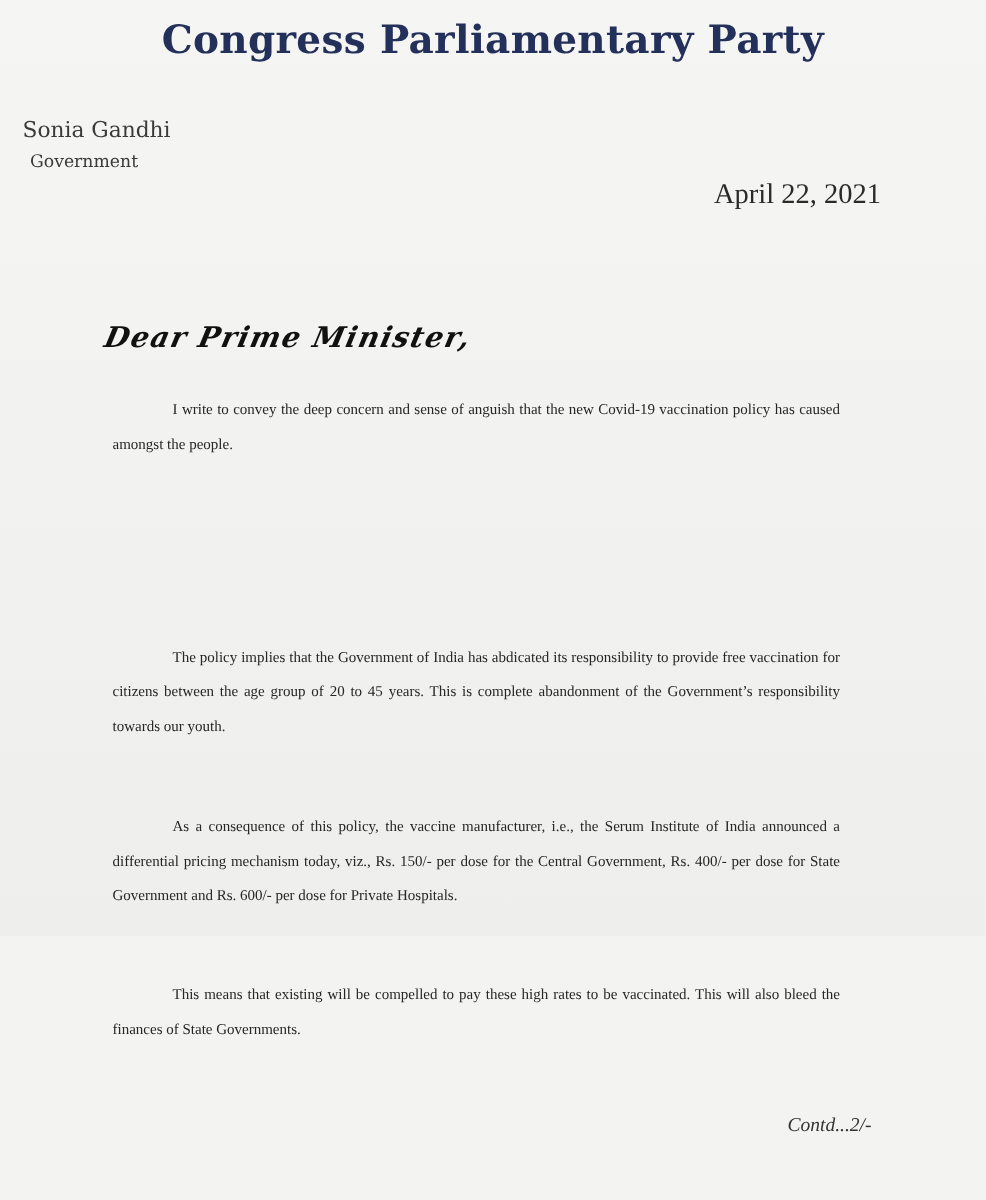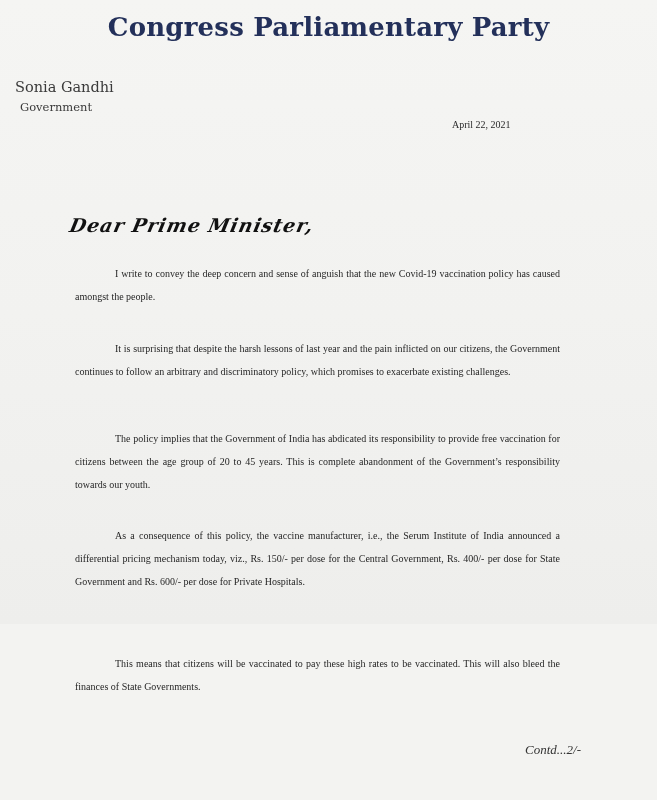--- a/index.html
+++ b/index.html
@@ -21,64 +21,61 @@
     }
     .sender-name {
       position: absolute; left: 15px; top: 79px;
       font-family: "DejaVu Serif", serif; font-size: 14.5px; color: #3a3a3a;
     }
     .sender-title {
       position: absolute; left: 20px; top: 100px;
       font-family: "DejaVu Serif", serif; font-size: 11.5px; color: #3a3a3a;
     }
     .date {
-      position: absolute; left: 452px; top: 119px;
-      font-size: 10px; color: #2a2a2a;
+      position: absolute; left: 476px; top: 119px;
+      font-size: 19px; color: #2a2a2a;
     }
     .salutation {
       position: absolute; left: 70px; top: 214px;
       font-family: "DejaVu Serif", serif; font-style: italic; font-weight: bold;
       font-size: 19px; color: #111; letter-spacing: 1px;
       transform: skewX(-12deg);
     }
     .body-text {
       position: absolute; left: 75px; width: 485px;
       font-size: 10px; line-height: 23px; text-align: justify; color: #262626;
     }
     .body-text p { margin: 0; text-indent: 40px; }
     .p1 { top: 262px; }
     .p2 { top: 337px; }
     .p3 { top: 427px; }
-    .p4 { top: 524px; }
+    .p4 { top: 540px; }
     .p5 { top: 652px; }
     .contd {
       position: absolute; left: 525px; top: 742px;
       font-size: 13px; font-style: italic; color: #333;
     }
   </style>
 </head>
 <body>
 
 <div class="page">
   <div class="letterhead">Congress Parliamentary Party</div>
   <div class="sender-name">Sonia Gandhi</div>
   <div class="sender-title">Government</div>
   <div class="date">April 22, 2021</div>
   <div class="salutation">Dear Prime Minister,</div>
 
   <div class="body-text p1">
       <p>I write to convey the deep concern and sense of anguish that the new Covid-19 vaccination policy has caused amongst the people.</p>
     </div>
-  <div class="body-text p2">
-      <p>It is surprising that despite the harsh lessons of last year and the pain inflicted on our citizens, the Government continues to follow an arbitrary and discriminatory policy, which promises to exacerbate existing challenges.</p>
-    </div>
   <div class="body-text p3">
       <p>The policy implies that the Government of India has abdicated its responsibility to provide free vaccination for citizens between the age group of 20 to 45 years. This is complete abandonment of the Government’s responsibility towards our youth.</p>
     </div>
   <div class="body-text p4">
       <p>As a consequence of this policy, the vaccine manufacturer, i.e., the Serum Institute of India announced a differential pricing mechanism today, viz., Rs. 150/- per dose for the Central Government, Rs. 400/- per dose for State Government and Rs. 600/- per dose for Private Hospitals.</p>
     </div>
   <div class="body-text p5">
-      <p>This means that citizens will be vaccinated to pay these high rates to be vaccinated. This will also bleed the finances of State Governments.</p>
+      <p>This means that existing will be compelled to pay these high rates to be vaccinated. This will also bleed the finances of State Governments.</p>
     </div>
 
   <div class="contd">Contd...2/-</div>
 </div>
 
 </body></html>

